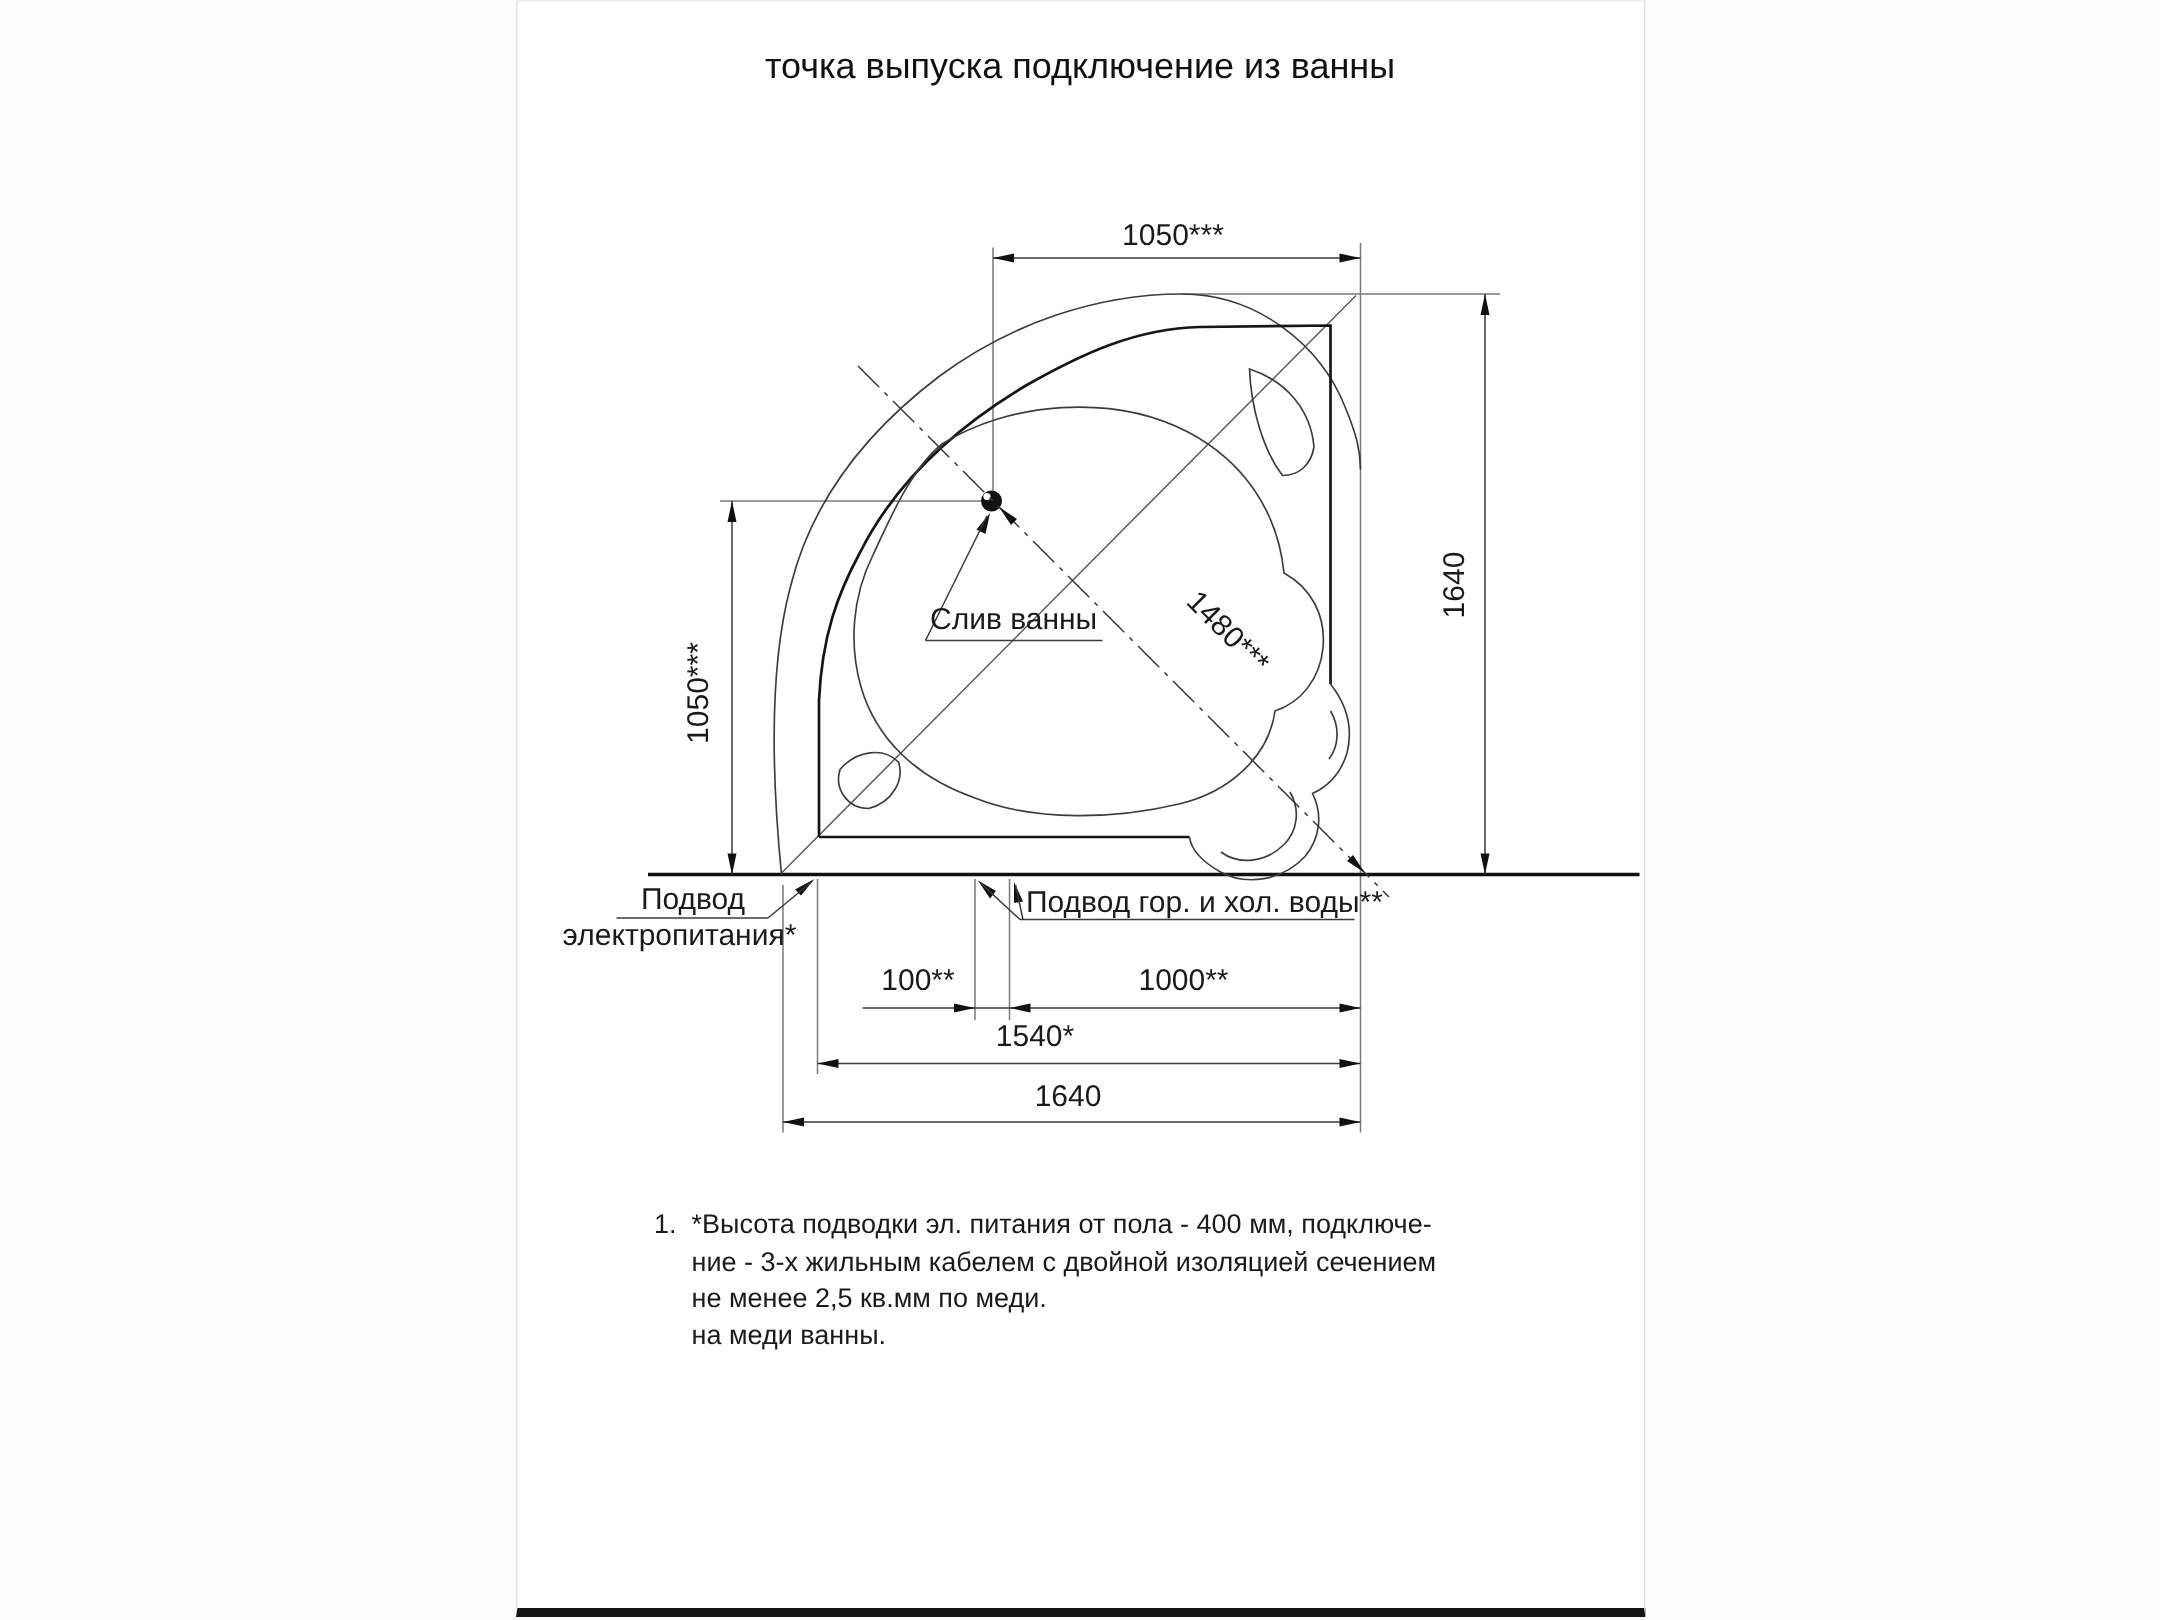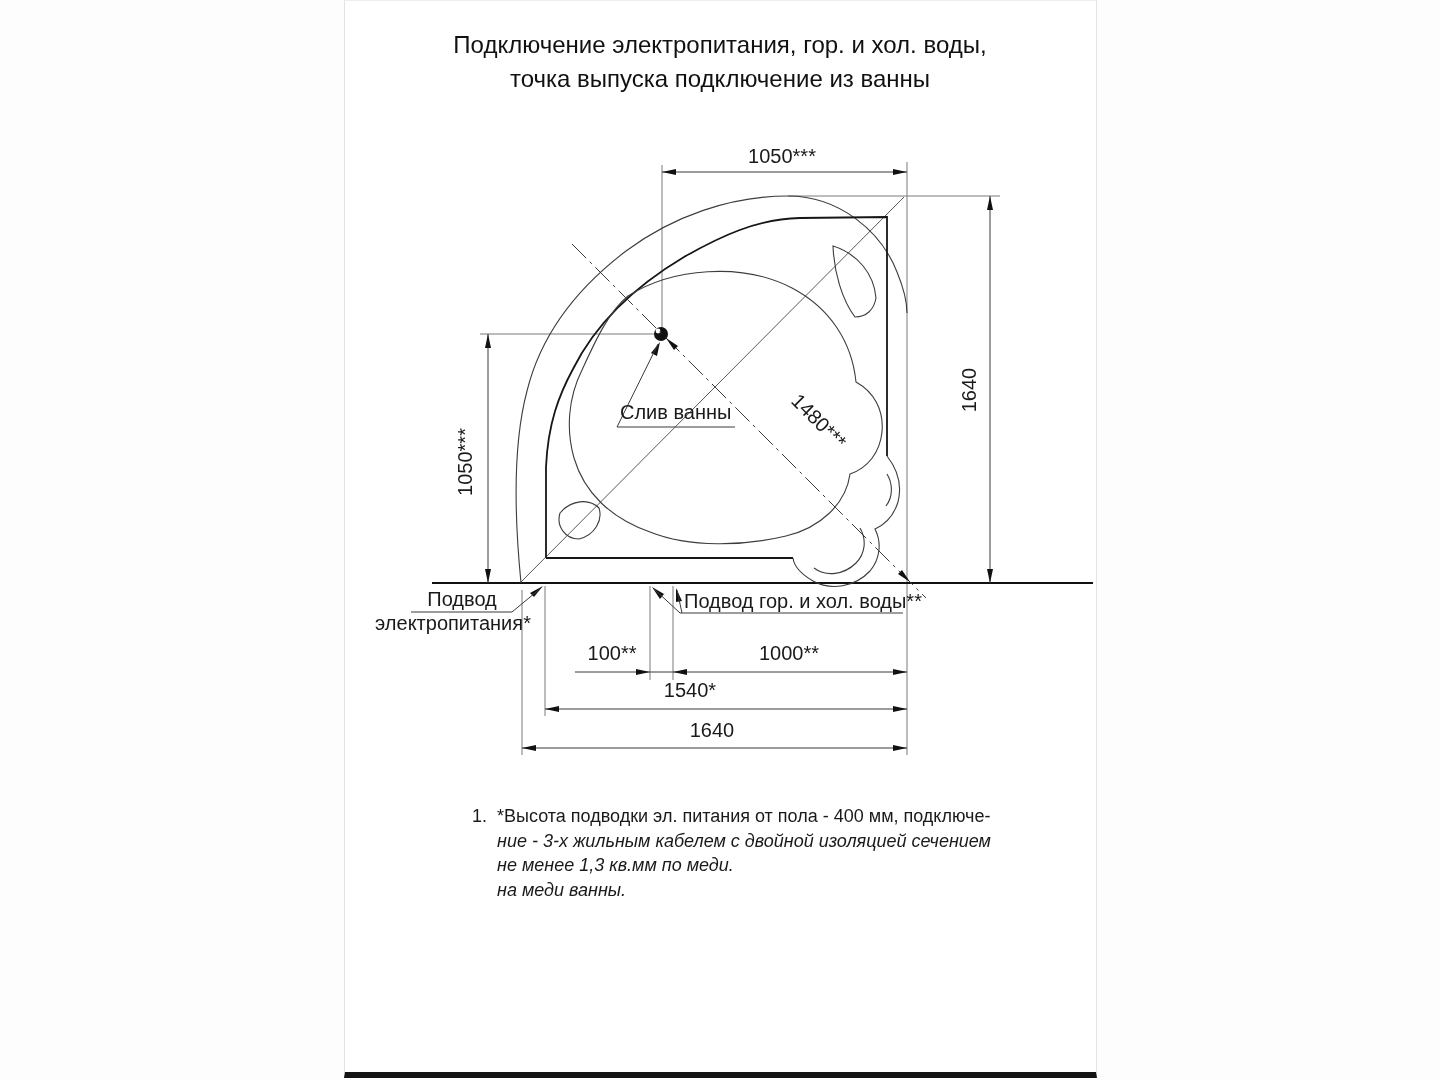--- a/index.html
+++ b/index.html
@@ -15,32 +15,31 @@
   svg .ext{stroke:#7a7a7a;stroke-width:1;fill:none;}
   svg .dim{stroke:#3a3a3a;stroke-width:1;fill:none;}
   svg .thin{stroke:#5a5a5a;stroke-width:1;fill:none;}
   svg .tub{stroke:#3c3c3c;stroke-width:1.1;fill:none;}
   svg .edge{stroke:#161616;stroke-width:1.8;fill:none;}
   svg .base{stroke:#111;stroke-width:2.2;fill:none;}
   svg .arr{fill:#111;stroke:none;}
   svg text{fill:#1a1a1a;font-family:"Liberation Sans",sans-serif;font-size:20px;}
   svg text.lbl{font-size:20px;}
   .notes{position:absolute;left:436px;top:804px;width:590px;
-         font-size:18px;line-height:24.6px;white-space:nowrap;margin-left:36px;}
+         font-size:18px;line-height:24.6px;white-space:nowrap;}
   .notes .num{display:inline-block;width:25px;}
-  .notes .cont{padding-left:25px;font-style:italic;}
+  .notes .cont{padding-left:25px;}
 </style>
 </head>
 <body>
 
 <div class="stage">
   <div class="page"></div>
 
   <div class="title">
-    <div>Подключение электропитания, гор. и хол. воды,</div>
     <div>точка выпуска подключение из ванны</div>
   </div>
 
   <svg class="diagram" viewBox="0 0 1440 1080">
 
     <g>
       <line class="ext" x1="662" y1="165" x2="662" y2="328"></line>
       <line class="ext" x1="480" y1="334" x2="654" y2="334"></line>
       <line class="ext" x1="788" y1="196" x2="1000" y2="196"></line>
       <line class="ext" x1="907" y1="162" x2="907" y2="755"></line>
@@ -124,16 +123,16 @@
     <text class="lbl" x="462" y="606" text-anchor="middle">Подвод</text>
     <text class="lbl" x="453" y="630" text-anchor="middle">электропитания*</text>
     <text class="lbl" x="684" y="608">Подвод гор. и хол. воды**</text>
   </svg>
 
   <div class="notes">
     <div class="note">
       <span class="num">1.</span><span>*Высота подводки эл. питания от пола - 400 мм, подключе-</span>
     </div>
     <div class="note cont">ние - 3-х жильным кабелем с двойной изоляцией сечением</div>
-    <div class="note cont">не менее 1,3 кв.мм по меди.</div>
+    <div class="note cont">не менее 2,5 кв.мм по меди.</div>
     <div class="note cont">на меди ванны.</div>
   </div>
 </div>
 
 </body></html>

